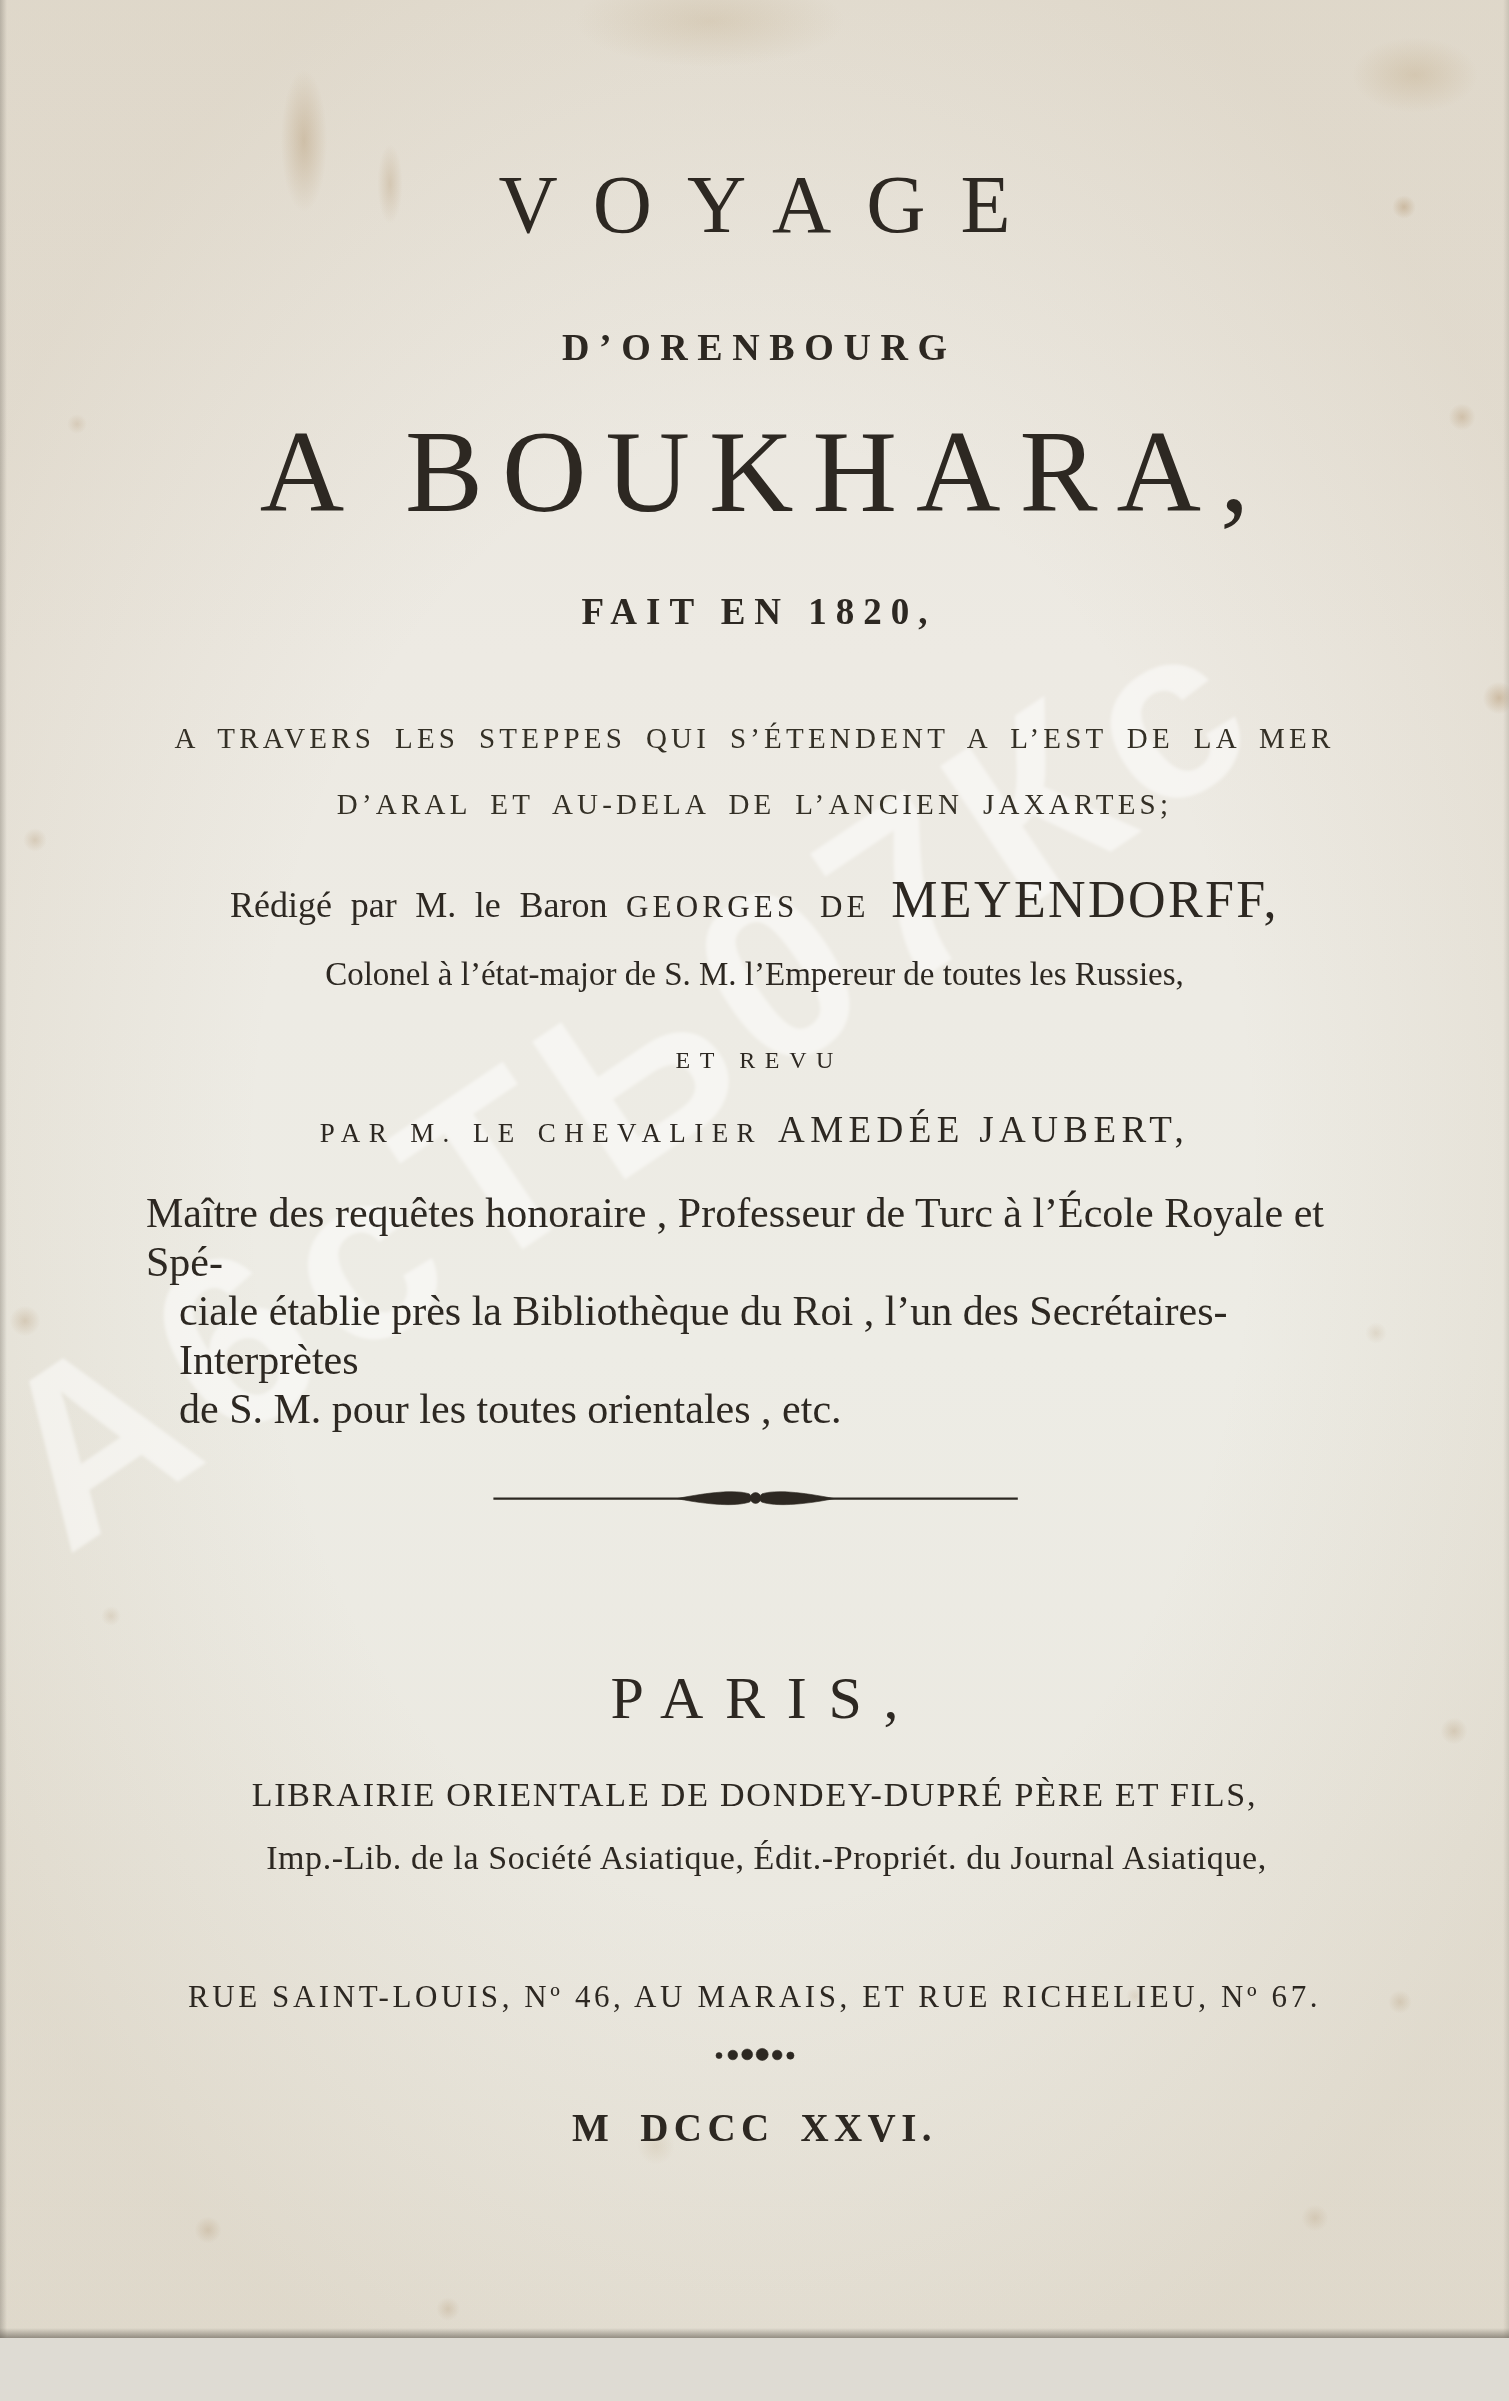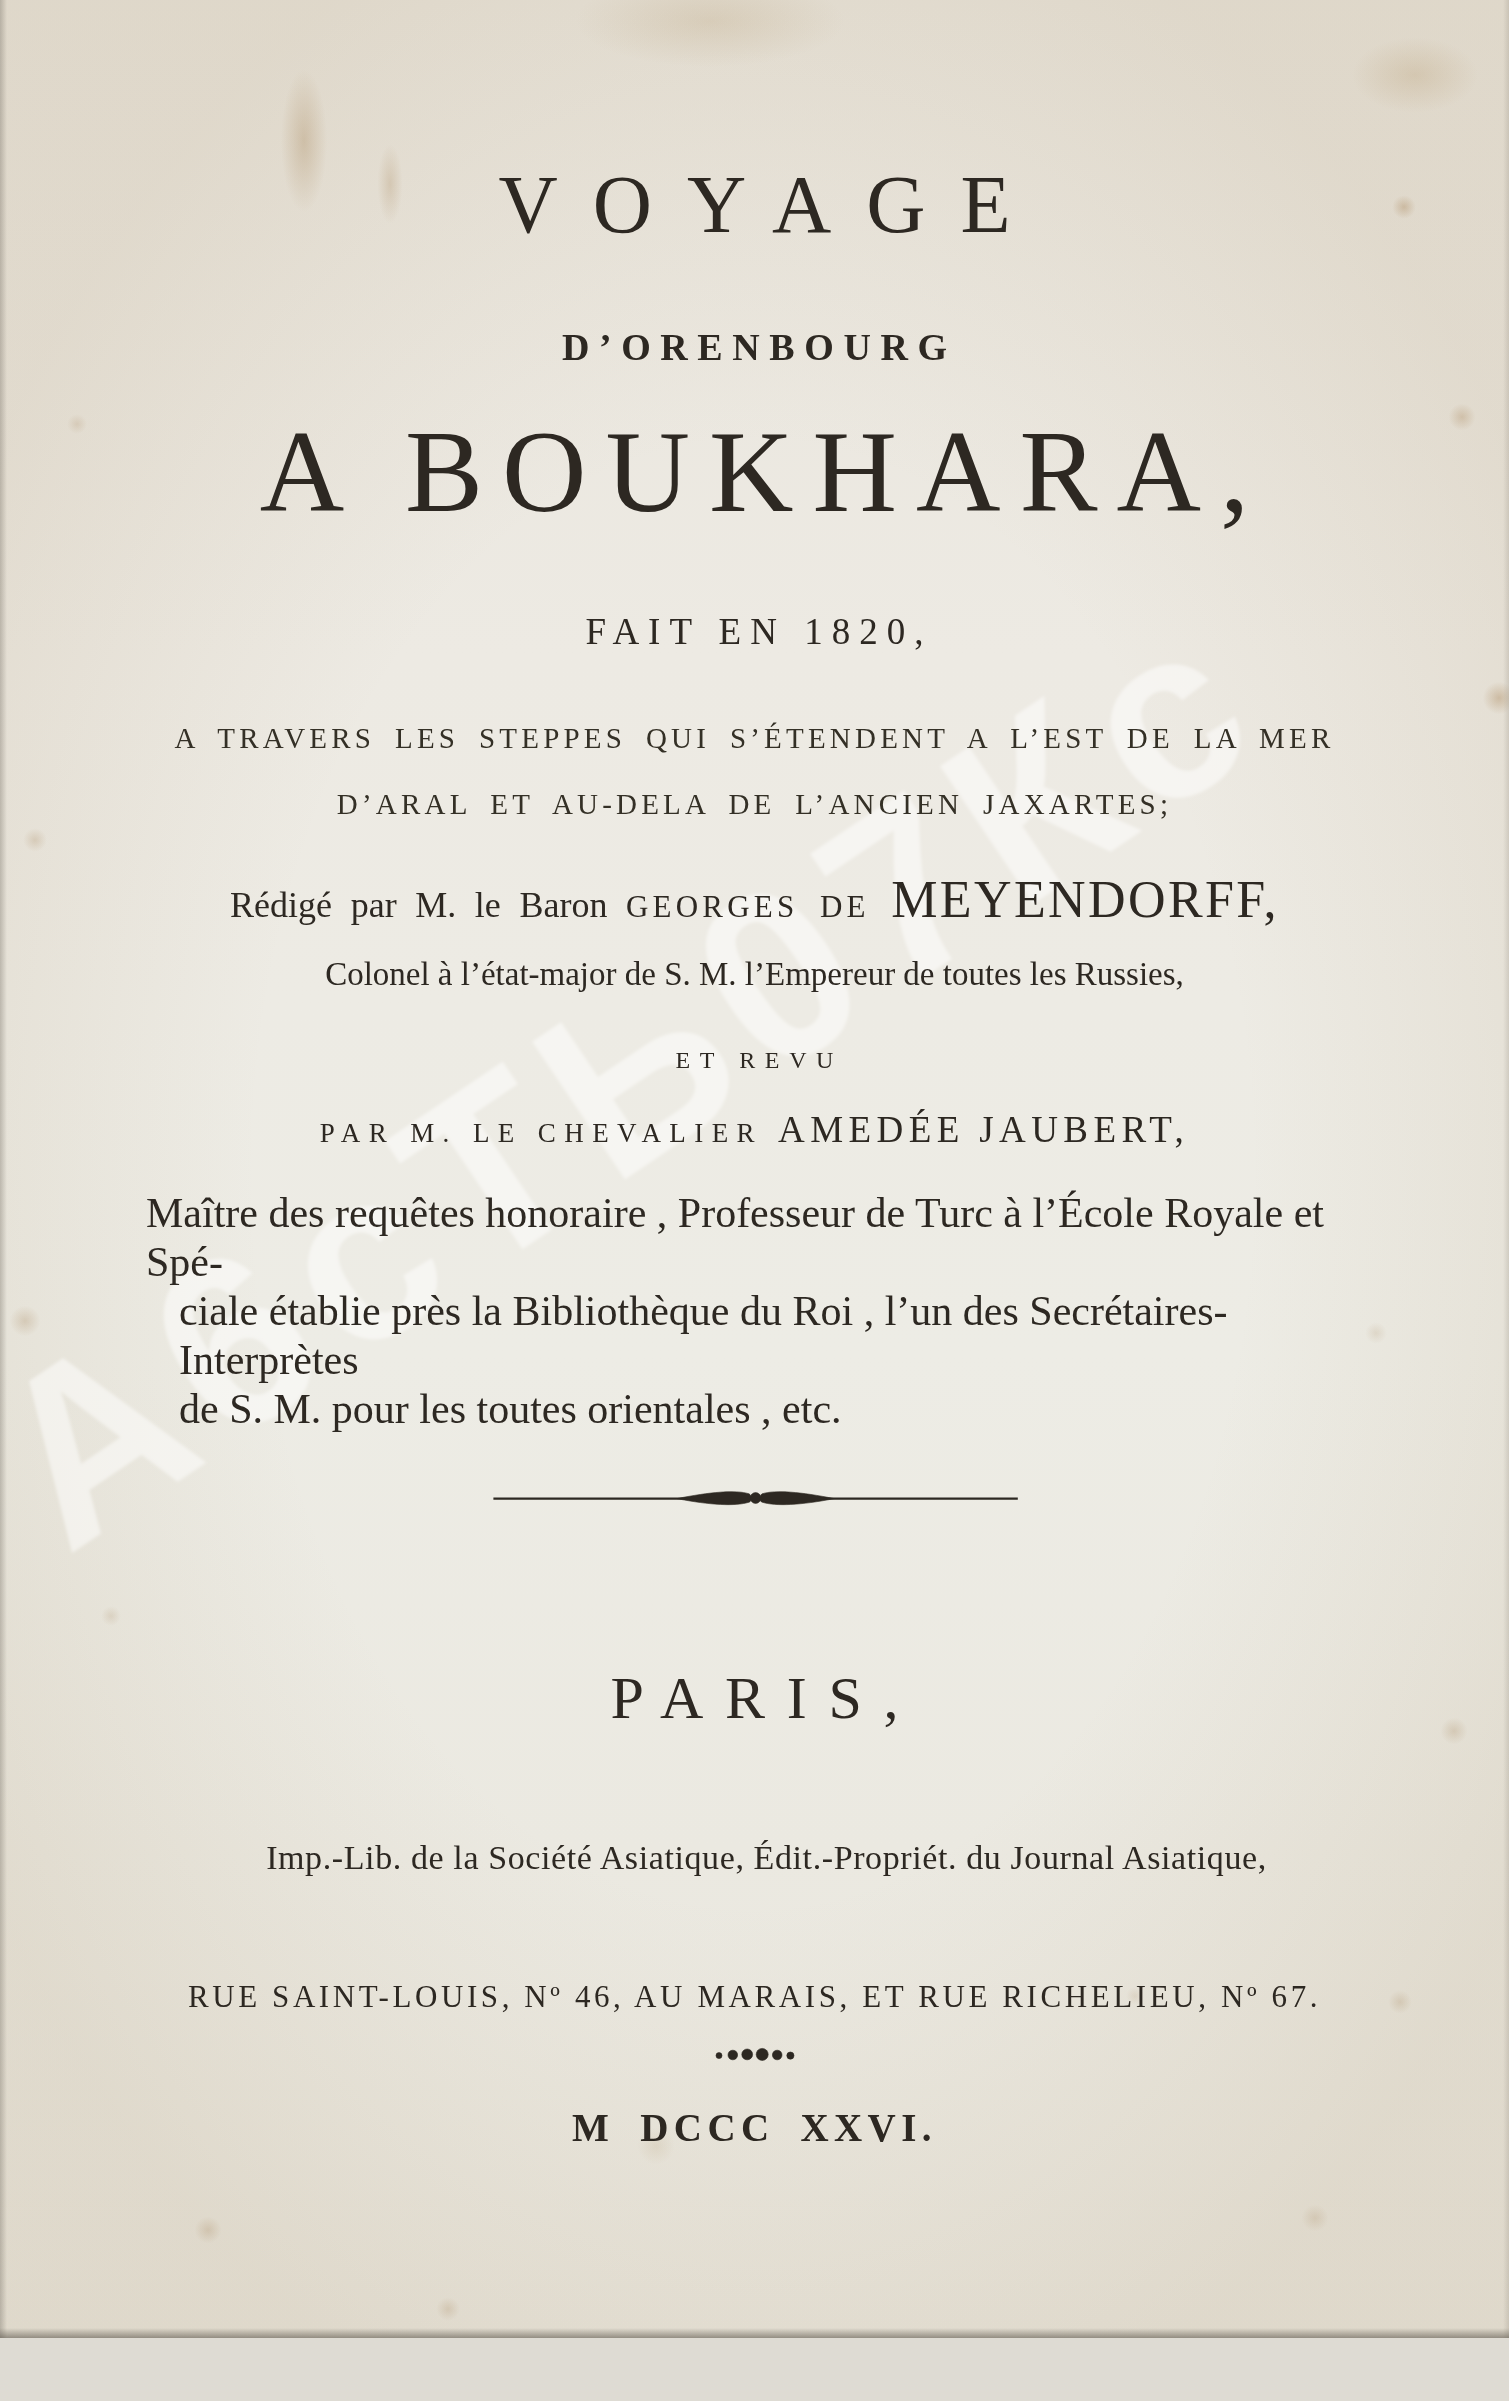--- a/index.html
+++ b/index.html
@@ -57,21 +57,21 @@
     transform:translate(-50%,-50%) rotate(-34deg);
     font-family:"Liberation Sans","DejaVu Sans",sans-serif;
     font-weight:bold;font-size:241px;letter-spacing:17px;white-space:nowrap;
     color:rgba(255,255,255,.5);filter:blur(1.8px);pointer-events:none;
   }
 
   .line{position:absolute;left:0;right:0;text-align:center;color:var(--ink);line-height:1;}
   .t-voyage{top:164px;font-size:82px;letter-spacing:35px;text-indent:35px;}
   .t-orenbourg{top:328px;font-size:38px;letter-spacing:9.6px;text-indent:9.6px;font-weight:bold;}
   .t-boukhara{top:413px;font-size:117px;letter-spacing:19px;text-indent:19px;}
-  .t-fait{top:613px;font-size:37px;letter-spacing:9px;text-indent:9px;}
+  .t-fait{top:593px;font-size:37px;letter-spacing:9px;text-indent:9px;font-weight:bold;}
   .t-route{font-size:29px;letter-spacing:4.2px;word-spacing:8.4px;color:#343026;}
   .t-route1{top:724px;}
   .t-route2{top:790px;}
   .t-redige{top:867px;font-size:36px;line-height:66px;word-spacing:9.6px;}
   .t-redige .name-small{font-size:31px;letter-spacing:4.2px;}
   .t-redige .name-large{font-size:52px;letter-spacing:2.4px;}
   .t-colonel{top:958px;font-size:33px;}
   .t-etrevu{top:1048px;font-size:24px;letter-spacing:9.6px;text-indent:9.6px;}
   .t-revu{top:1106px;font-size:27px;line-height:48px;letter-spacing:8.4px;}
   .t-revu .name{font-size:37px;letter-spacing:5.4px;}
@@ -131,20 +131,21 @@
       <line class="ornament-ink" x1="14" y1="21" x2="345" y2="21" stroke-width="3.5"></line>
       <path class="ornament-ink" d="M320,21 C375,10 418,6 440,13 C445,16 445,26 440,27 C418,34 375,32 320,21 Z"></path>
       <circle class="ornament-ink" cx="451" cy="20" r="9"></circle>
       <path class="ornament-ink" d="M582,21 C527,10 484,6 462,13 C457,16 457,26 462,27 C484,34 527,32 582,21 Z"></path>
       <line class="ornament-ink" x1="557" y1="21" x2="888" y2="21" stroke-width="3.5"></line>
     </svg>
   </div>
 
   <div class="line t-paris">PARIS,</div>
 
+  <div class="line t-publisher">LIBRAIRIE ORIENTALE DE DONDEY-DUPRÉ PÈRE ET FILS,</div>
 
   <div class="line t-imprint2">Imp.-Lib. de la Société Asiatique, Édit.-Propriét. du Journal Asiatique,</div>
 
 
   <div class="line t-address">RUE SAINT-LOUIS, Nº 46, AU MARAIS, ET RUE RICHELIEU, Nº 67.</div>
 
   <div class="fleuron">
     <svg width="90" height="18" viewBox="0 0 150 30">
       <circle class="ornament-ink" cx="15" cy="16" r="5"></circle>
       <circle class="ornament-ink" cx="38" cy="15" r="8"></circle>

